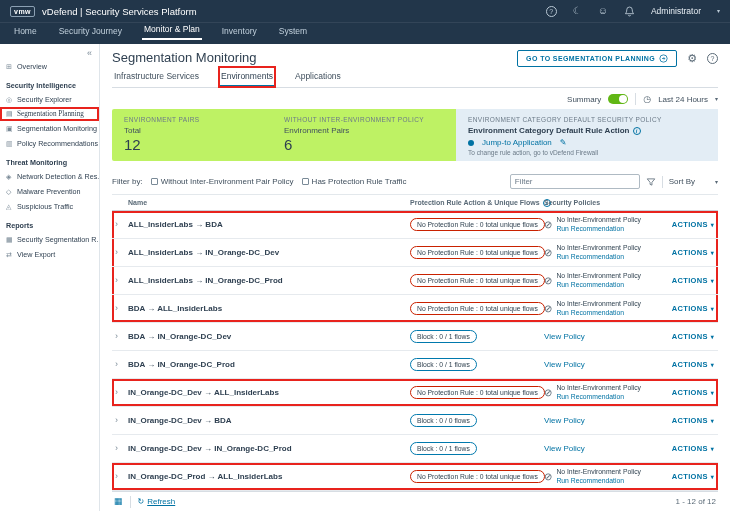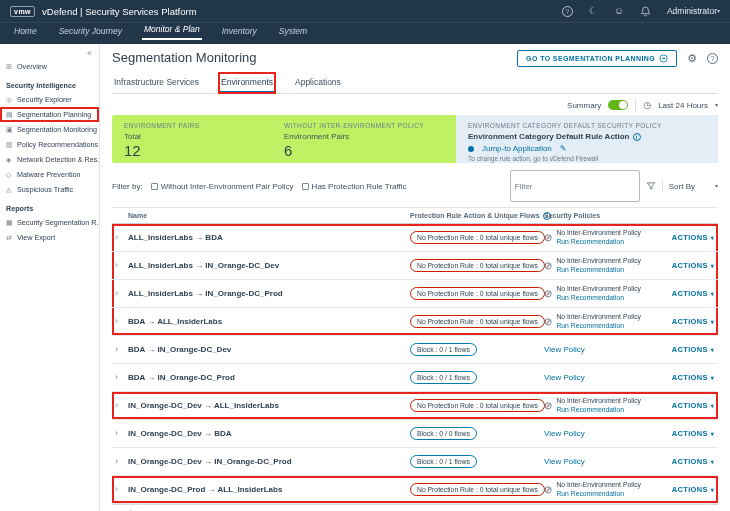--- a/index.html
+++ b/index.html
@@ -10,51 +10,51 @@
   .topbar { height:22px; background:var(--header-bg,#22364a); display:flex; align-items:center;
             padding:0 10px; gap:7px;justify-content:flex-end; }
   .logo-badge { font-size:7px; font-weight:bold; color:#fff; border:1px solid #8ba0b3;
                 border-radius:2px; padding:1px 3px; letter-spacing:.5px; }
   .product-title { font-size:9.5px; color:#fff; }
   .topbar-right { margin-left:auto; display:flex; align-items:center; gap:16px; }
   .tb-glyph { color:#b9c8d4; font-size:10px; line-height:1; }
   .circle-glyph { width:11px; height:11px; border:1px solid #b9c8d4; border-radius:50%;
                   display:inline-flex; align-items:center; justify-content:center;
                   font-size:7px; color:#b9c8d4; }
-  .user-menu { font-size:8.5px; color:#e6edf3; display:flex; align-items:center; gap:0; }
+  .user-menu { font-size:8.5px; color:#e6edf3; display:flex; align-items:center; gap:16px; }
   .caret { font-size:6px; color:#b9c8d4; line-height:1; }
 
   .navbar { height:22px; background:var(--header-bg,#22364a); display:flex; align-items:flex-end;
-            padding:4px 12px; gap:18px; border-top:1px solid rgba(255,255,255,.08);font-style:italic; }
+            padding:4px 12px; gap:18px; border-top:1px solid rgba(255,255,255,.08); }
   .nav-item { font-size:8.5px; color:#c2d1dd; padding:4px 2px 4px; cursor:default; }
   .nav-item.active { color:#fff; border-bottom:2px solid #fff; }
 
   
   .layout { display:flex; height:467px; }
   aside { width:100px; border-right:1px solid #dfe5ea; padding-top:1px; flex-shrink:0; background:#fff; }
   .collapse { text-align:right; padding:3px 7px 1px; color:#7a8a97; font-size:9px; }
   .sb-group-title { font-size:7.2px; font-weight:bold; color:#2e3f50; padding:7px 6px 2px; white-space:nowrap; }
   .sb-item { display:flex; align-items:center; gap:3px; padding:3px 6px; font-size:7.2px;
              color:#2e3f50; white-space:nowrap; overflow:hidden; }
   .sb-icon { color:#7a8a97; font-size:7px; width:8px; flex-shrink:0; }
-  .sb-item.annotated { outline:2px solid var(--annotation-red,#e8231d); outline-offset:-2px; }
+  .sb-item.annotated { outline:2px solid var(--annotation-red,#e8231d); outline-offset:-2px;font-family:Liberation Serif, serif; }
 
   main { flex:1; padding:6px 12px 0; display:flex; flex-direction:column; overflow:hidden; }
 
   .title-row { display:flex; align-items:flex-start; }
   .page-title { font-size:13px; font-weight:400; color:#2e3f50; }
   .title-actions { margin-left:auto; display:flex; align-items:center; gap:10px; }
   .goto-btn { display:inline-flex; align-items:center; gap:4px; border:1px solid var(--accent,#0072a3);
               color:var(--accent,#0072a3); font-size:7px; font-weight:bold; letter-spacing:.4px;
               padding:3px 8px; border-radius:2px; background:#fff; white-space:nowrap; }
   .hdr-tool { color:#5a6a77; font-size:11px; line-height:1; }
   .help-round { width:11px; height:11px; border:1px solid #5a6a77; border-radius:50%;
                 display:inline-flex; align-items:center; justify-content:center; font-size:7px; color:#5a6a77; }
 
-  .tabs-row { display:flex; gap:18px; border-bottom:1px solid #d7dde3; margin-top:6px; }
+  .tabs-row { display:flex; gap:18px; border-bottom:1px solid #d7dde3; }
   .tab { font-size:8.5px; color:#41505e; padding:4px 2px 4px; }
   .tab.active { color:#2e3f50; border-bottom:2px solid var(--accent,#0072a3); }
   .tab.annotated { outline:2px solid var(--annotation-red,#e8231d); outline-offset:-1px; }
 
   .summary-controls { display:flex; justify-content:flex-end; align-items:center; gap:7px;
                       padding:5px 0 4px; font-size:8px; color:#41505e; }
   .toggle { width:20px; height:10px; background:var(--toggle-green,#61b715); border-radius:5px; position:relative; }
   .toggle::after { content:""; position:absolute; right:1px; top:1px; width:8px; height:8px;
                    background:#fff; border-radius:50%; }
   .vdiv { width:1px; height:12px; background:#d7dde3; }
@@ -73,25 +73,25 @@
   .jump-row { display:flex; align-items:center; gap:8px; margin-top:3px; font-size:8px;
               color:var(--accent,#0072a3); }
   .dot { width:6px; height:6px; background:var(--accent,#0072a3); border-radius:50%; }
   .pencil { font-size:8px; color:var(--accent,#0072a3); line-height:1; }
   .sum-note { font-size:6.5px; color:#6b7a88; margin-top:2px; }
 
   .info-badge { display:inline-flex; width:8px; height:8px; border:1px solid var(--accent,#0072a3);
                 border-radius:50%; color:var(--accent,#0072a3); font-size:5.5px; font-style:italic;
                 align-items:center; justify-content:center; flex-shrink:0; }
 
-  .filter-row { display:flex; align-items:center; margin-top:7px; gap:8px; font-size:8px; color:#41505e; }
+  .filter-row { display:flex; align-items:center; margin-top:13px; gap:8px; font-size:8px; color:#41505e; }
   .chk-item { display:flex; align-items:center; gap:3px; white-space:nowrap; }
   .chk { width:7px; height:7px; border:1px solid #7a8a97; border-radius:1px; background:#fff; flex-shrink:0; }
   .filter-right { margin-left:auto; display:flex; align-items:center; gap:6px; }
-  .filter-input { width:130px; height:32px; border:1px solid #afbac3; border-radius:2px;
+  .filter-input { width:130px; height:15px; border:1px solid #afbac3; border-radius:2px;
                   font-size:8px; padding:0 4px; color:#41505e; font-family:inherit; }
   .filter-input::placeholder { color:#6b7a88; }
   .sortby { display:flex; align-items:center; gap:20px; font-size:8px; color:#41505e; }
   .caret-dk { font-size:6px; color:#5a6a77; line-height:1; }
 
   .table { margin-top:5px; display:flex; flex-direction:column; }
   .thead, .trow { display:grid; grid-template-columns:16px 282px 134px 108px 1fr; align-items:center; }
   .thead { border-top:1px solid #e3e8ec; border-bottom:1px solid #c9d3db; height:17px;
            font-size:7px; font-weight:bold; color:#5a6a77; }
   .th-prot { display:flex; align-items:center; gap:3px; white-space:nowrap; }
@@ -176,20 +176,21 @@
           <span>Segmentation Planning</span>
         </div>
         <div class="sb-item">
           <span class="sb-icon">▣</span>
           <span>Segmentation Monitoring</span>
         </div>
         <div class="sb-item">
           <span class="sb-icon">▥</span>
           <span>Policy Recommendations</span>
         </div>
+        <div class="sb-group-title">Threat Monitoring</div>
         <div class="sb-item">
           <span class="sb-icon">◈</span>
           <span>Network Detection &amp; Res...</span>
         </div>
         <div class="sb-item">
           <span class="sb-icon">◇</span>
           <span>Malware Prevention</span>
         </div>
         <div class="sb-item">
           <span class="sb-icon">◬</span>

